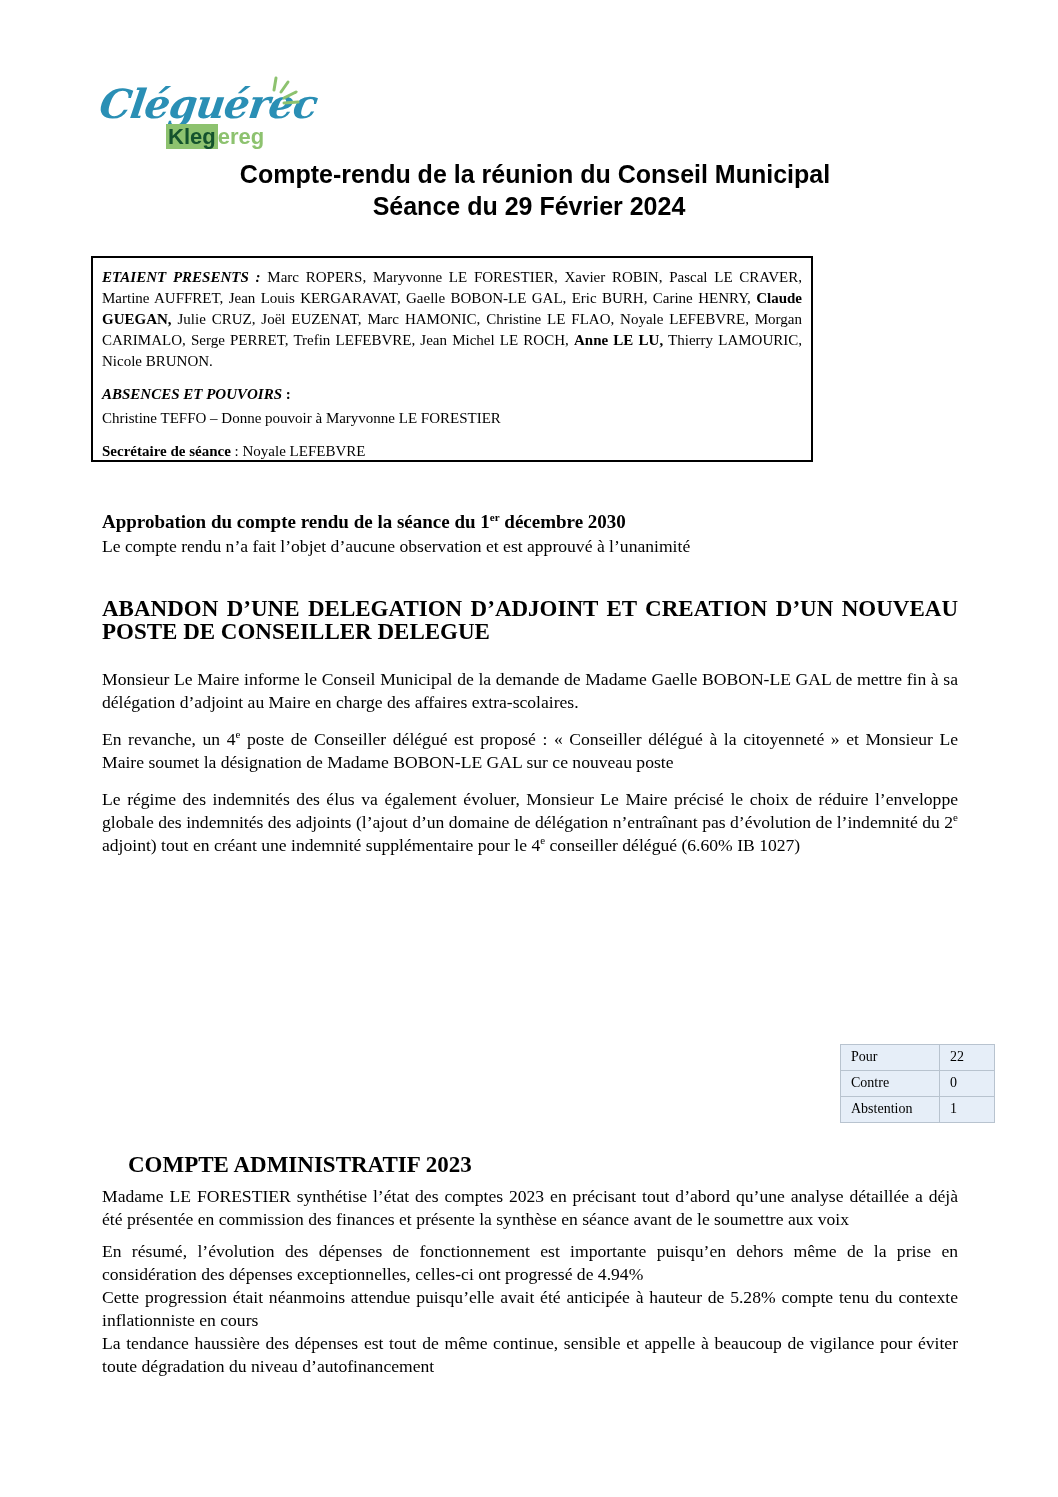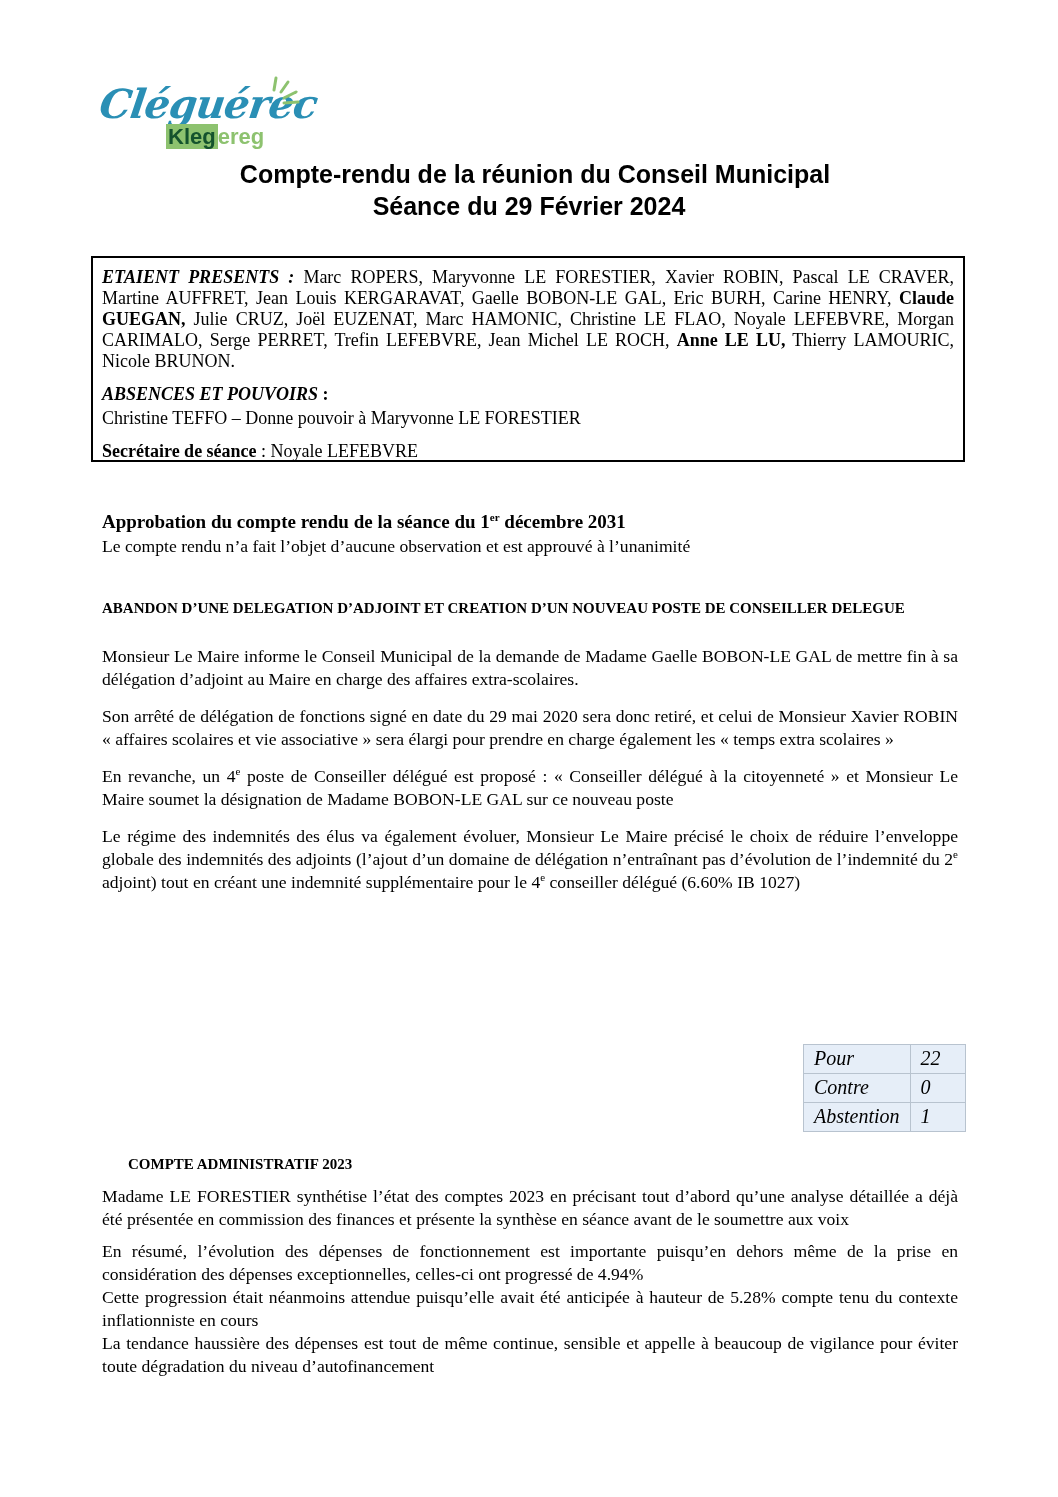--- a/index.html
+++ b/index.html
@@ -13,36 +13,36 @@
     .logo-rays { position: absolute; left: 172px; top: 0px; width: 34px; height: 34px; }
     .logo-sub { position: absolute; left: 70px; top: 52px; font-family: "Liberation Sans", sans-serif; font-size: 22px; font-weight: bold; }
     .logo-sub .boxed { background: #8dc26f; color: #14532d; padding: 0 2px; }
     .logo-sub .plain { color: #8dc26f; }
 
     
     .title1 { position: absolute; left: 0; right: 0; top: 160px; text-align: center; font-size: 25px; font-weight: bold; margin-left: 12px; }
     .title2 { position: absolute; left: 0; right: 0; top: 192px; text-align: center; font-size: 25px; font-weight: bold; }
 
     
-    .presence-box { position: absolute; left: 91px; top: 256px; width: 874px; height: 206px; border: 2px solid #000; box-sizing: border-box; padding: 9px 9px 0 9px; font-size: 18px; line-height: 21px; }
+    .presence-box { position: absolute; left: 91px; top: 256px; width: 722px; height: 206px; border: 2px solid #000; box-sizing: border-box; padding: 9px 9px 0 9px; font-size: 15px; line-height: 21px; }
     .presence-box p { margin: 0; text-align: justify; }
     .lbl-bi { font-weight: bold; font-style: italic; }
     .bold { font-weight: bold; }
     .absences { margin-top: 12px !important; }
     .secretaire { margin-top: 12px !important; }
 
     
     .block { position: absolute; left: 102px; width: 856px; font-size: 17.6px; line-height: 23px; }
     .block p { margin: 0; text-align: justify; }
     .h-approb { font-size: 19px; font-weight: bold; }
-    .h-caps { font-size: 15px; font-weight: bold; line-height: 23px; }
+    .h-caps { font-size: 23px; font-weight: bold; line-height: 23px; }
     sup { font-size: 11px; line-height: 0; vertical-align: super; }
 
     
-    .vote-table { position: absolute; left: 803px; top: 1044px; border-collapse: collapse; font-size: 20px; font-style: italic; }
+    .vote-table { position: absolute; left: 840px; top: 1044px; border-collapse: collapse; font-size: 14px; }
     .vote-table td { border: 1px solid #b8c3cf; background: #e6eef8; padding: 2px 10px 3px 10px; height: 20px; }
     .vote-table td.lbl { width: 78px; }
     .vote-table td.val { width: 34px; }
   </style>
 </head>
 <body>
 
 <div class="logo">
   <span class="logo-script">Cléguérec</span>
   <svg class="logo-rays" viewBox="0 0 34 34">
@@ -60,28 +60,27 @@
 <div class="title2 sans">Séance du 29 Février 2024</div>
 
 <div class="presence-box serif">
   <p><span class="lbl-bi">ETAIENT PRESENTS :</span><span> Marc ROPERS, Maryvonne LE FORESTIER, Xavier ROBIN, Pascal LE CRAVER, Martine AUFFRET, Jean Louis KERGARAVAT, Gaelle BOBON-LE GAL, Eric BURH, Carine HENRY, </span><span class="bold">Claude GUEGAN,</span><span> Julie CRUZ, Joël EUZENAT, Marc HAMONIC, Christine LE FLAO, Noyale LEFEBVRE, Morgan CARIMALO, Serge PERRET, Trefin LEFEBVRE, Jean Michel LE ROCH, </span><span class="bold">Anne LE LU,</span><span> Thierry LAMOURIC, Nicole BRUNON.</span></p>
   <p class="absences"><span class="lbl-bi">ABSENCES ET POUVOIRS</span><span class="bold"> :</span></p>
   <p style="margin-top:3px;">Christine TEFFO – Donne pouvoir à Maryvonne LE FORESTIER</p>
   <p class="secretaire"><span class="bold">Secrétaire de séance</span><span> : Noyale LEFEBVRE</span></p>
 </div>
 
 <div class="block serif" style="top:510px;">
-  <p class="h-approb"><span>Approbation du compte rendu de la séance du 1</span><sup>er</sup><span> décembre 2031</span></p>
+  <p class="h-approb"><span>Approbation du compte rendu de la séance du 1</span><sup>er</sup><span> décembre 2030</span></p>
   <p style="margin-top:2px;">Le compte rendu n’a fait l’objet d’aucune observation et est approuvé à l’unanimité</p>
 </div>
 
 <div class="block serif" style="top:597px;">
   <p class="h-caps">ABANDON D’UNE DELEGATION D’ADJOINT ET CREATION D’UN NOUVEAU POSTE DE CONSEILLER DELEGUE</p>
   <p style="margin-top:25px;">Monsieur Le Maire informe le Conseil Municipal de la demande de Madame Gaelle BOBON-LE GAL de mettre fin à sa délégation d’adjoint au Maire en charge des affaires extra-scolaires.</p>
-  <p style="margin-top:14px;">Son arrêté de délégation de fonctions signé en date du 29 mai 2020 sera donc retiré, et celui de Monsieur Xavier ROBIN « affaires scolaires et vie associative » sera élargi pour prendre en charge également les « temps extra scolaires »</p>
   <p style="margin-top:14px;"><span>En revanche, un 4</span><sup>e</sup><span> poste de Conseiller délégué est proposé : « Conseiller délégué à la citoyenneté » et Monsieur Le Maire soumet la désignation de Madame BOBON-LE GAL sur ce nouveau poste</span></p>
   <p style="margin-top:14px;"><span>Le régime des indemnités des élus va également évoluer, Monsieur Le Maire précisé le choix de réduire l’enveloppe globale des indemnités des adjoints (l’ajout d’un domaine de délégation n’entraînant pas d’évolution de l’indemnité du 2</span><sup>e</sup><span> adjoint) tout en créant une indemnité supplémentaire pour le 4</span><sup>e</sup><span> conseiller délégué (6.60% IB 1027)</span></p>
 </div>
 
 <table class="vote-table serif">
   <tbody>
       <tr>
     <td class="lbl">Pour</td>
     <td class="val">22</td>
   </tr>

